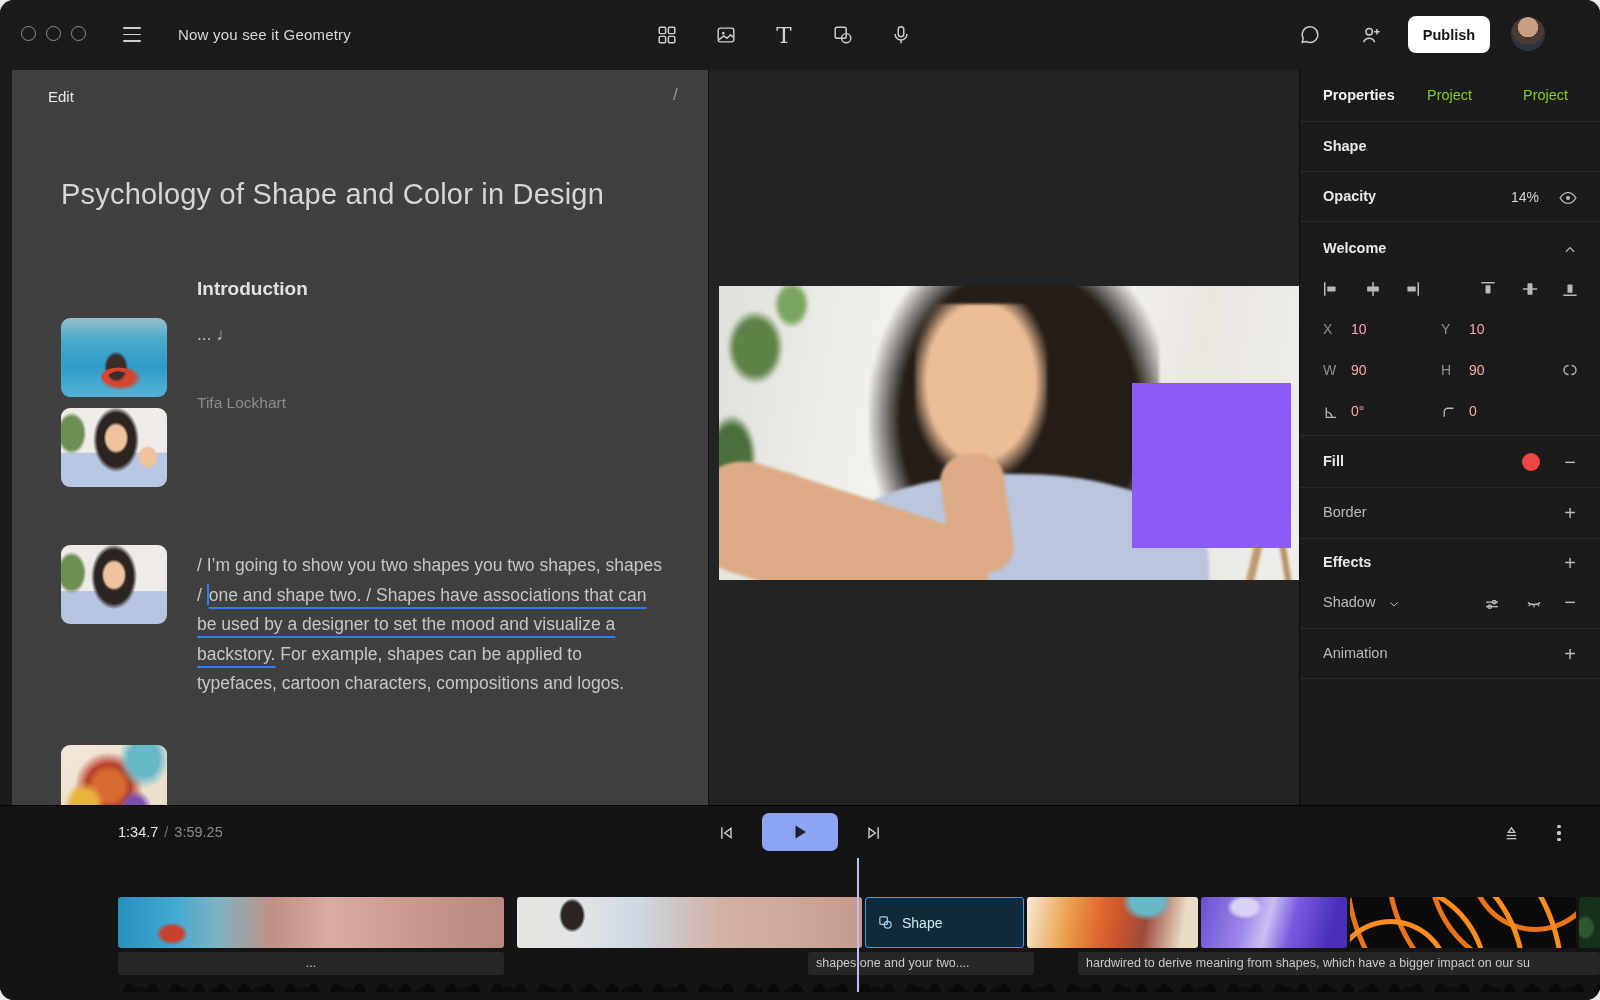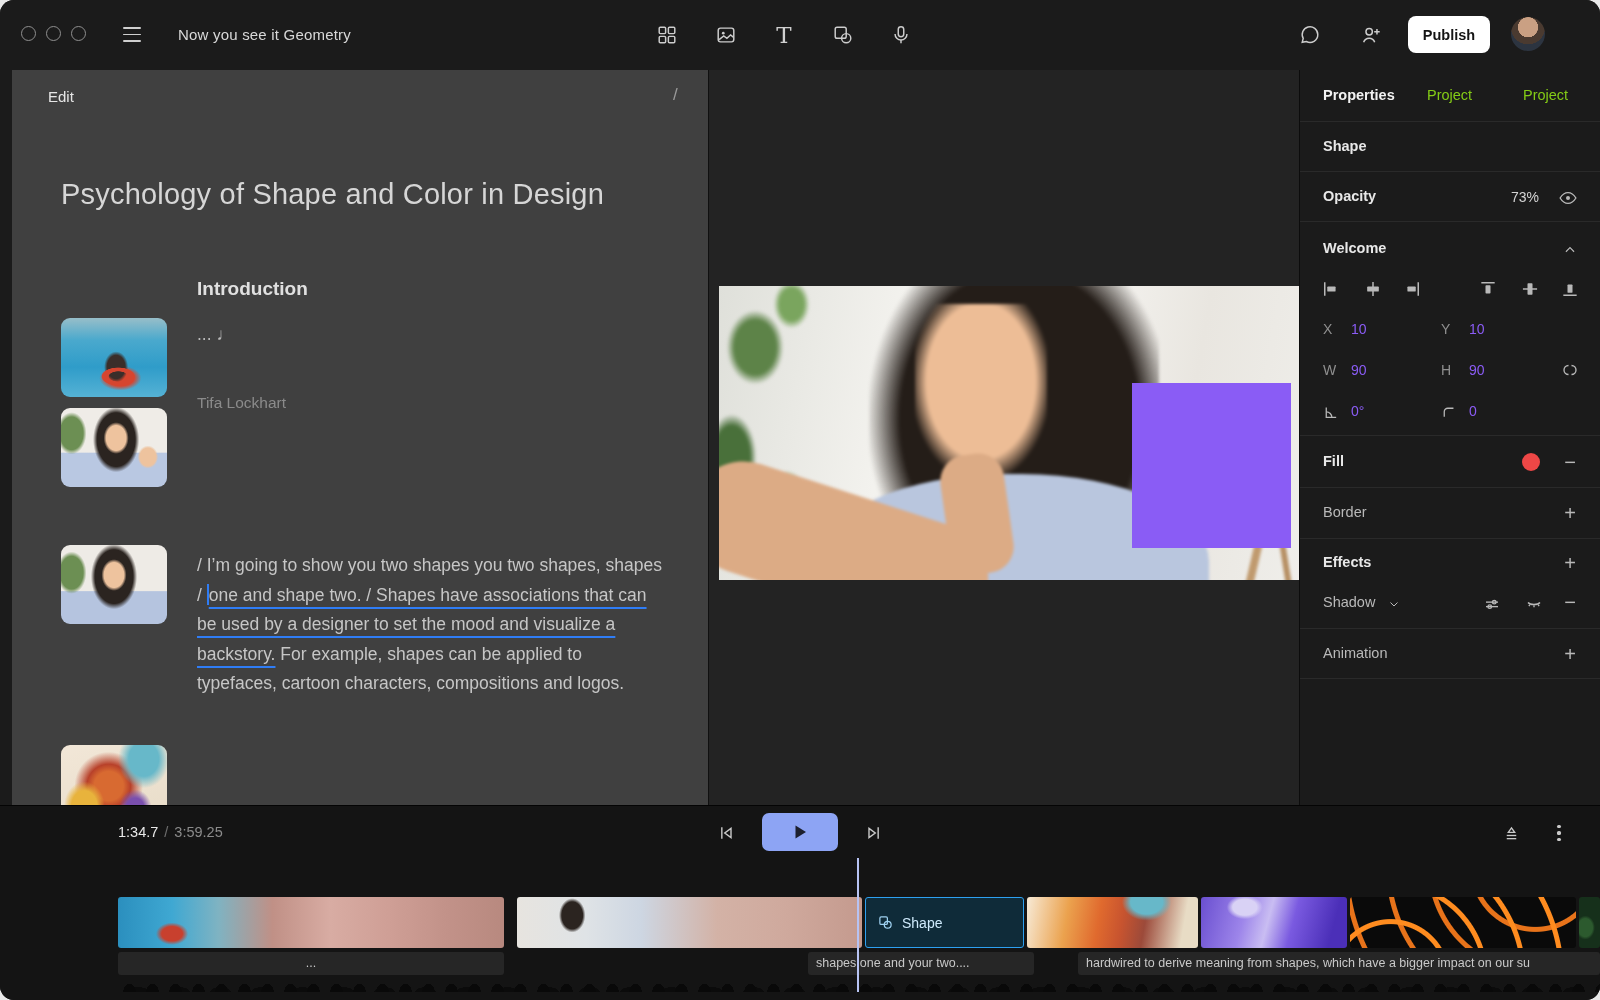--- a/index.html
+++ b/index.html
@@ -85,21 +85,21 @@
   #props { position:absolute; left:1299px; top:0; width:301px; height:735px; background:#1b1b1b; border-left:1px solid #0c0c0c; }
   .prow { position:absolute; left:0; width:301px; border-top:1px solid #2a2a2a; }
   .prow.first { border-top:none; }
   .plabel { position:absolute; left:23px; font-size:14.5px; color:#e8e8e8; font-weight:700; }
   .plabel.soft { font-weight:400; color:#b9b9b9; }
   .tab { position:absolute; top:17px; font-size:14.5px; color:#84cc16; cursor:pointer; }
   .tab.active { color:#f2f2f2; font-weight:700; }
   .pm-btn { position:absolute; width:24px; height:24px; color:#b9b9b9; font-size:20px; line-height:22px; text-align:center; cursor:pointer; }
   .icon-btn { position:absolute; width:24px; height:24px; color:#b9b9b9; display:flex; align-items:center; justify-content:center; cursor:pointer; }
   .field-label { position:absolute; font-size:14px; color:#8f8f8f; }
-  .field-value { position:absolute; font-size:14px; color:#8b5cf6; cursor:text; }
+  .field-value { position:absolute; font-size:14px; color:#fca5a5; cursor:text; }
   #opacity-value { position:absolute; right:62px; top:17px; font-size:14px; color:#d4d4d4; cursor:text; }
   #fill-swatch { position:absolute; left:222px; top:17px; width:18px; height:18px; border-radius:50%; background:#ee4746; cursor:pointer; }
 
   
   #transport { position:absolute; left:0; top:805px; width:1600px; height:53px; background:#141414; border-top:1px solid #040404; }
   #time-display { position:absolute; left:118px; top:18px; font-size:14.5px; color:#8b8b8b; }
   #time-current { color:#e8e8e8; }
   .tsep { margin:0 6px; color:#6f6f6f; }
   .tr-icon { position:absolute; top:14px; width:26px; height:26px; color:#c9c9c9; display:flex; align-items:center; justify-content:center; cursor:pointer; }
   #skip-back{left:713px;} #skip-fwd{left:861px;}
@@ -254,21 +254,21 @@
         <span class="tab" style="left:127px;">Project</span>
         <span class="tab" style="left:223px;">Project</span>
       </div>
 
       <div class="prow" style="top:51px;height:50px;">
         <span class="plabel" style="top:16px;">Shape</span>
       </div>
 
       <div class="prow" style="top:101px;height:50px;">
         <span class="plabel" style="top:16px;">Opacity</span>
-        <span id="opacity-value">73%</span>
+        <span id="opacity-value">14%</span>
         <span class="icon-btn" style="left:256px;top:14px;">
           <svg width="20" height="20" viewBox="0 0 24 24" fill="none" stroke="currentColor" stroke-width="1.6">
               <path d="M2.5 12C5.4 7.3 8.8 5.5 12 5.5s6.6 1.8 9.5 6.5c-2.9 4.7-6.3 6.5-9.5 6.5S5.4 16.7 2.5 12Z"></path>
               <circle cx="12" cy="12" r="2.4" fill="currentColor" stroke="none"></circle>
             </svg>
         </span>
       </div>
 
       <div class="prow" style="top:151px;height:55px;">
         <span class="plabel" style="top:18px;">Welcome</span>

